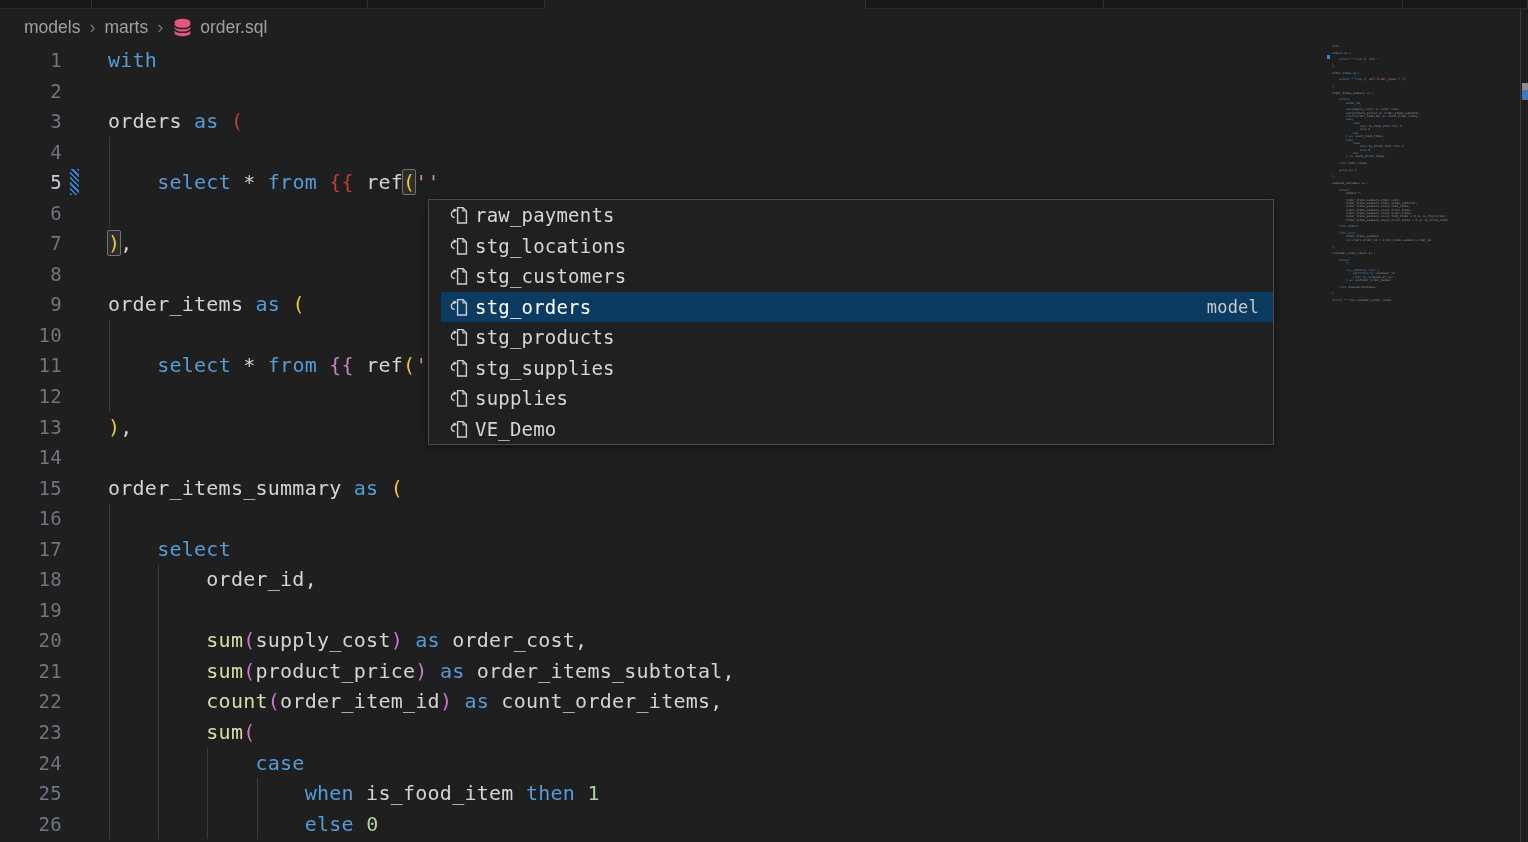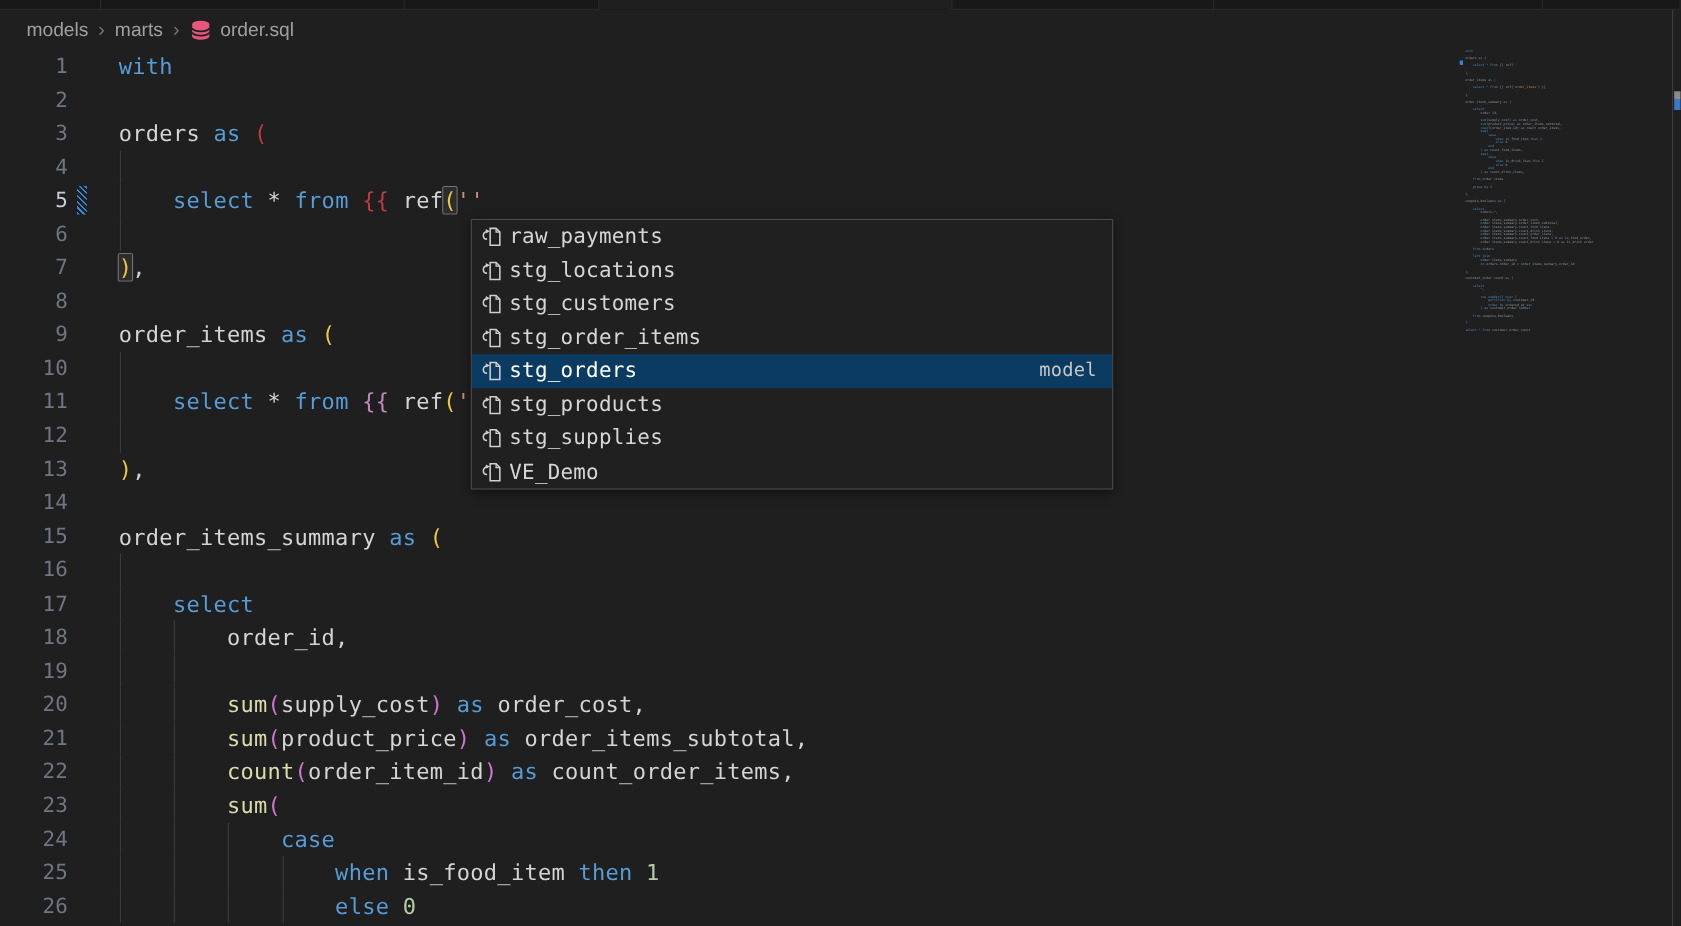--- a/index.html
+++ b/index.html
@@ -25,22 +25,22 @@
   .gutter.active{color:#c9ced6;}
   .modmark{position:absolute;right:29px;top:2px;width:9px;height:26px;
            background:repeating-linear-gradient(45deg,#3584d6 0 1.7px,rgba(0,0,0,0) 1.7px 3.8px);}
   .ltext{position:relative;flex:1;}
   .guide{position:absolute;top:0;width:1px;height:30.55px;background:#3a3a3a;}
   .tok{display:inline;}
   .tok.box{outline:1px solid #727272;background:rgba(120,120,120,.16);border-radius:1px;}
   .kw{color:#569cd6;} .id{color:#d4d4d4;} .fn{color:#dcdcaa;} .g1{color:#eec63f;}
   .g2{color:#cf76cb;} .rd{color:#bd3d3d;} .mg{color:#c586c0;} .st{color:#ce9178;} .nm{color:#b5cea8;}
   
-  #suggest{position:absolute;left:428px;top:199px;width:584px;background:#202020;
-           border:1px solid #4a4a4a;box-shadow:0 3px 10px rgba(0,0,0,.45);box-sizing:border-box;}
+  #suggest{position:absolute;left:428px;top:199px;width:846px;background:#202020;
+           border:1px solid #4a4a4a;box-shadow:0 3px 10px rgba(0,0,0,.45);box-sizing:border-box;padding-left:12px;}
   .srow{height:30.5px;display:flex;align-items:center;padding-left:8px;
         font-family:"DejaVu Sans Mono","Liberation Mono",monospace;font-size:19px;letter-spacing:.2px;
         color:#d6d6d6;}
   .srow.selected{background:#0c3b61;color:#ffffff;}
   .srow .sicon{flex:0 0 26px;display:flex;align-items:center;}
   .srow .sdetail{margin-left:auto;padding-right:14px;font-size:17px;color:#c8c8c8;}
   
   #minimap{position:absolute;left:1332px;top:42px;width:186px;height:270px;overflow:hidden;
            font-family:"DejaVu Sans Mono","Liberation Mono",monospace;font-size:2.9px;
            line-height:3.35px;white-space:pre;color:#9aa3ad;opacity:.85;}
@@ -113,31 +113,20 @@
         <span class="sicon">
           <svg width="20" height="22" viewBox="0 0 20 22">
     <path d="M8.6 3.6 h5.4 l3.4 3.4 V19 H8.6 z" fill="none" stroke="#cfcfcf" stroke-width="1.4"></path>
     <path d="M14 3.6 v3.4 h3.4" fill="none" stroke="#cfcfcf" stroke-width="1.2"></path>
     <path d="M6.8 6.2 C3.8 6.2 2.4 8.2 2.4 10 C2.4 12 3.8 13.4 5.8 13.4" fill="none" stroke="#cfcfcf" stroke-width="1.4"></path>
     <path d="M4.6 4.2 L8.2 6.2 L4.6 8.2 Z" fill="#cfcfcf"></path>
   </svg>
         </span>
         <span>stg_customers</span>
       </div>
-      <div class="srow">
-        <span class="sicon">
-          <svg width="20" height="22" viewBox="0 0 20 22">
-    <path d="M8.6 3.6 h5.4 l3.4 3.4 V19 H8.6 z" fill="none" stroke="#cfcfcf" stroke-width="1.4"></path>
-    <path d="M14 3.6 v3.4 h3.4" fill="none" stroke="#cfcfcf" stroke-width="1.2"></path>
-    <path d="M6.8 6.2 C3.8 6.2 2.4 8.2 2.4 10 C2.4 12 3.8 13.4 5.8 13.4" fill="none" stroke="#cfcfcf" stroke-width="1.4"></path>
-    <path d="M4.6 4.2 L8.2 6.2 L4.6 8.2 Z" fill="#cfcfcf"></path>
-  </svg>
-        </span>
-        <span>stg_order_items</span>
-      </div>
       <div class="srow selected">
         <span class="sicon">
           <svg width="20" height="22" viewBox="0 0 20 22">
     <path d="M8.6 3.6 h5.4 l3.4 3.4 V19 H8.6 z" fill="none" stroke="#cfcfcf" stroke-width="1.4"></path>
     <path d="M14 3.6 v3.4 h3.4" fill="none" stroke="#cfcfcf" stroke-width="1.2"></path>
     <path d="M6.8 6.2 C3.8 6.2 2.4 8.2 2.4 10 C2.4 12 3.8 13.4 5.8 13.4" fill="none" stroke="#cfcfcf" stroke-width="1.4"></path>
     <path d="M4.6 4.2 L8.2 6.2 L4.6 8.2 Z" fill="#cfcfcf"></path>
   </svg>
         </span>
         <span>stg_orders</span>
@@ -157,20 +146,31 @@
       <div class="srow">
         <span class="sicon">
           <svg width="20" height="22" viewBox="0 0 20 22">
     <path d="M8.6 3.6 h5.4 l3.4 3.4 V19 H8.6 z" fill="none" stroke="#cfcfcf" stroke-width="1.4"></path>
     <path d="M14 3.6 v3.4 h3.4" fill="none" stroke="#cfcfcf" stroke-width="1.2"></path>
     <path d="M6.8 6.2 C3.8 6.2 2.4 8.2 2.4 10 C2.4 12 3.8 13.4 5.8 13.4" fill="none" stroke="#cfcfcf" stroke-width="1.4"></path>
     <path d="M4.6 4.2 L8.2 6.2 L4.6 8.2 Z" fill="#cfcfcf"></path>
   </svg>
         </span>
         <span>stg_supplies</span>
+      </div>
+      <div class="srow">
+        <span class="sicon">
+          <svg width="20" height="22" viewBox="0 0 20 22">
+    <path d="M8.6 3.6 h5.4 l3.4 3.4 V19 H8.6 z" fill="none" stroke="#cfcfcf" stroke-width="1.4"></path>
+    <path d="M14 3.6 v3.4 h3.4" fill="none" stroke="#cfcfcf" stroke-width="1.2"></path>
+    <path d="M6.8 6.2 C3.8 6.2 2.4 8.2 2.4 10 C2.4 12 3.8 13.4 5.8 13.4" fill="none" stroke="#cfcfcf" stroke-width="1.4"></path>
+    <path d="M4.6 4.2 L8.2 6.2 L4.6 8.2 Z" fill="#cfcfcf"></path>
+  </svg>
+        </span>
+        <span>supplies</span>
       </div>
       <div class="srow">
         <span class="sicon">
           <svg width="20" height="22" viewBox="0 0 20 22">
     <path d="M8.6 3.6 h5.4 l3.4 3.4 V19 H8.6 z" fill="none" stroke="#cfcfcf" stroke-width="1.4"></path>
     <path d="M14 3.6 v3.4 h3.4" fill="none" stroke="#cfcfcf" stroke-width="1.2"></path>
     <path d="M6.8 6.2 C3.8 6.2 2.4 8.2 2.4 10 C2.4 12 3.8 13.4 5.8 13.4" fill="none" stroke="#cfcfcf" stroke-width="1.4"></path>
     <path d="M4.6 4.2 L8.2 6.2 L4.6 8.2 Z" fill="#cfcfcf"></path>
   </svg>
         </span>

